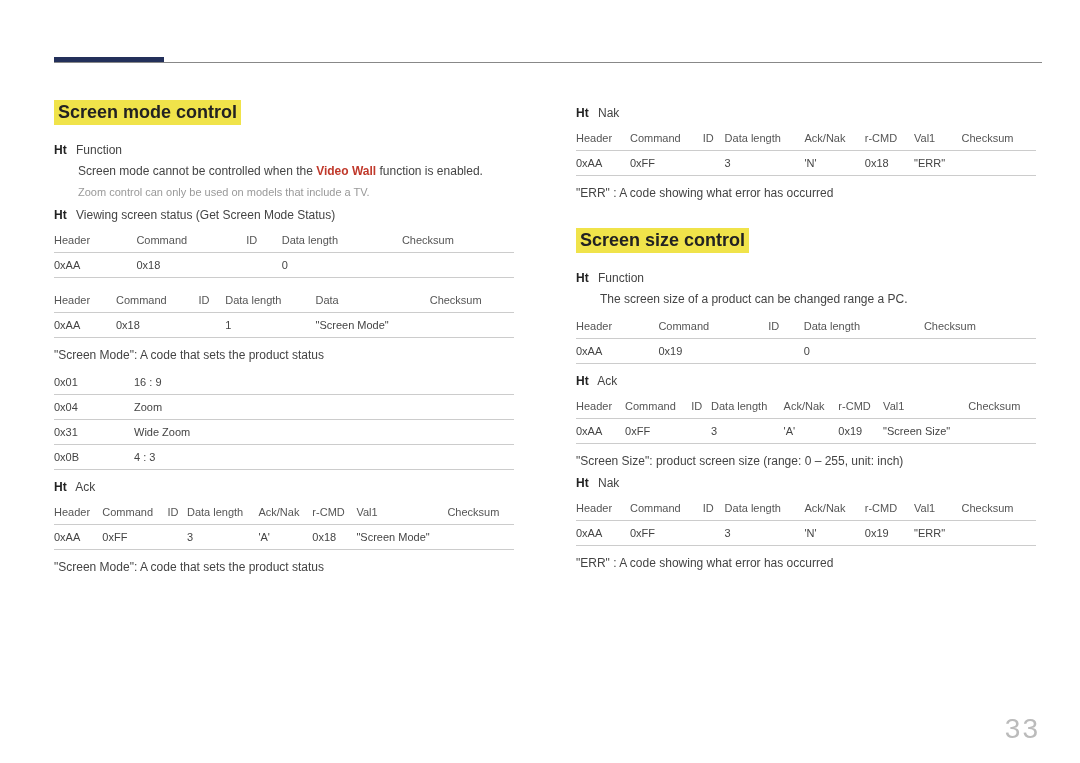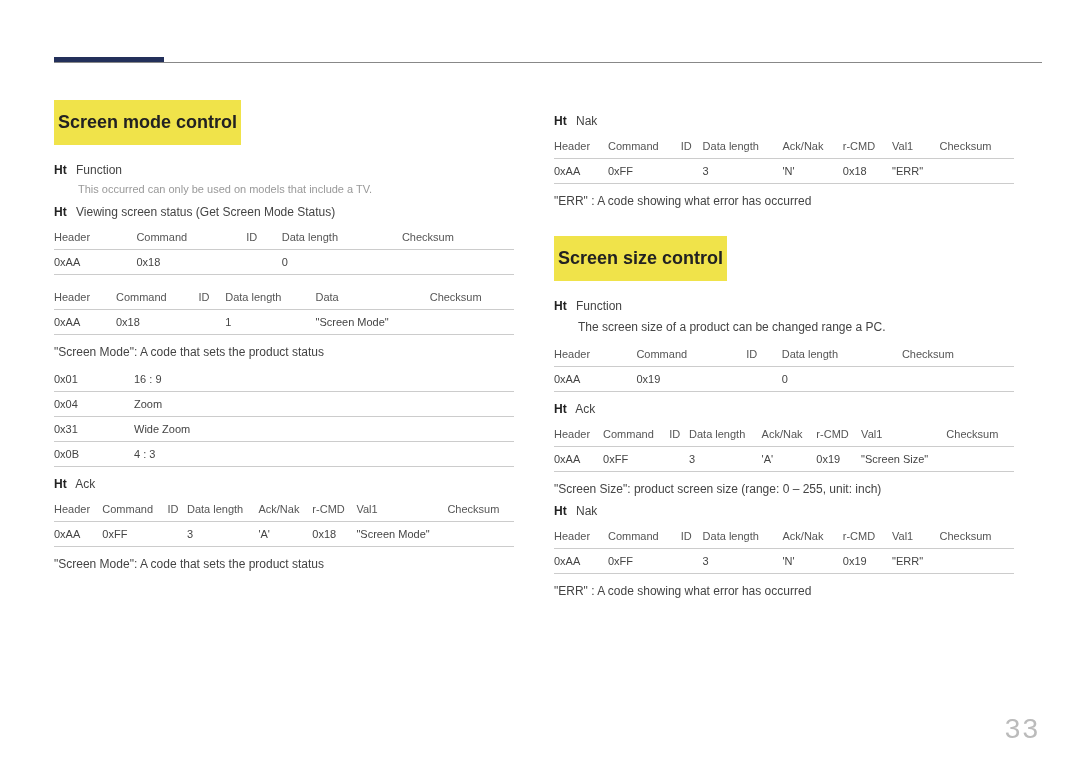--- a/index.html
+++ b/index.html
@@ -25,28 +25,28 @@
     width: 110px;
     height: 5px;
     background: #23305a;
   }
   .col {
     position: absolute;
     top: 100px;
     width: 460px;
   }
   .col-left { left: 54px; }
-  .col-right { left: 554px; margin-top: 8px; }
+  .col-right { left: 576px; }
   h2 {
     display: inline-block;
     background: #f0e34a;
     font-size: 18px;
     font-weight: bold;
     color: #222;
-    padding: 12px 4px;
+    padding: 2px 4px;
     margin-bottom: 14px;
   }
   .ht-line {
     font-size: 12px;
     color: #444;
     margin: 4px 0 6px 0;
   }
   .ht-line .ht {
     font-weight: bold;
     color: #222;
@@ -106,21 +106,24 @@
 <div class="top-rule"></div>
 <div class="top-bar-short"></div>
 
 <div class="col col-left">
   <h2>Screen mode control</h2>
 
   <div class="ht-line">
     <span class="ht">Ht</span>
     <span>Function</span>
   </div>
-  <p class="note">This occurred can only be used on models that include a TV.</p>
+  <p class="desc">
+    <span>Screen mode cannot be controlled when the </span><span class="video-wall">Video Wall</span><span> function is enabled.</span>
+  </p>
+  <p class="note">Zoom control can only be used on models that include a TV.</p>
 
   <div class="ht-line">
     <span class="ht">Ht</span>
     <span>Viewing screen status (Get Screen Mode Status)</span>
   </div>
 
   <table>
     <tbody>
         <tr>
       <th>Header</th>

